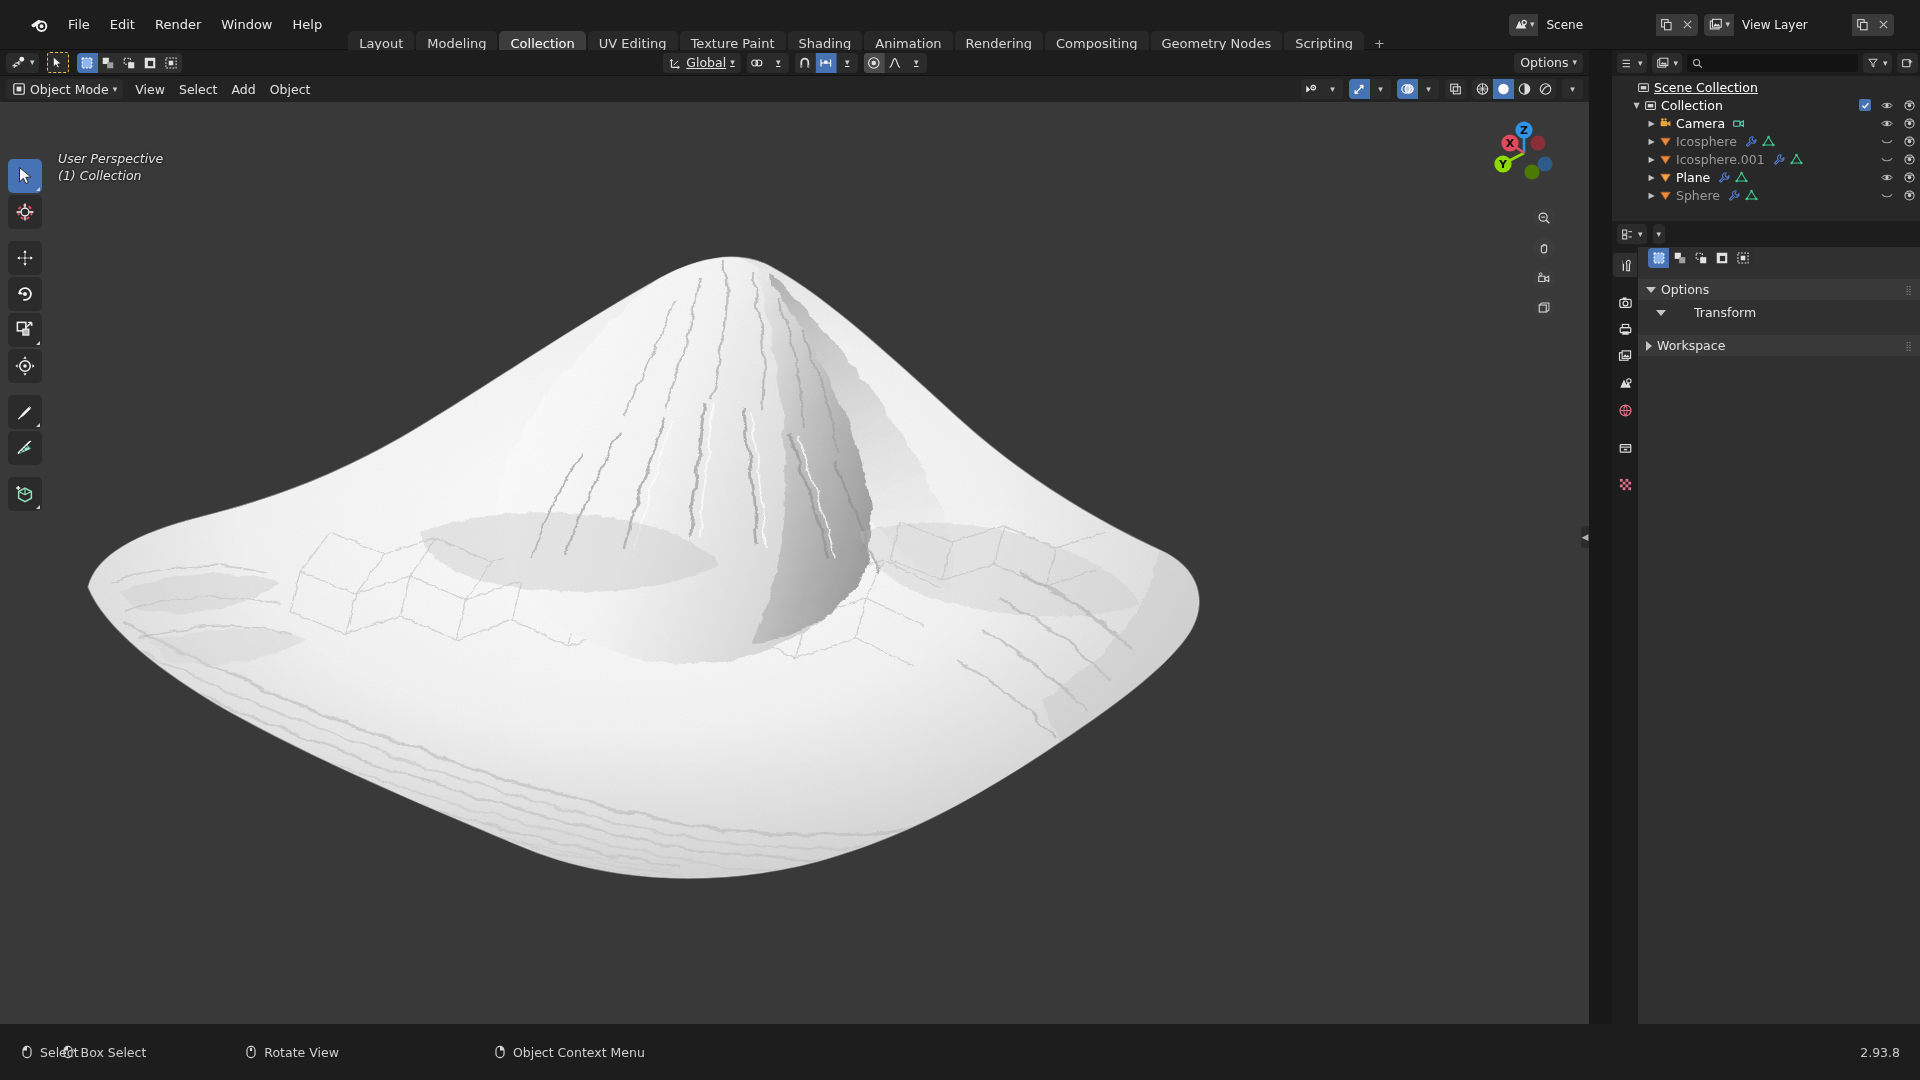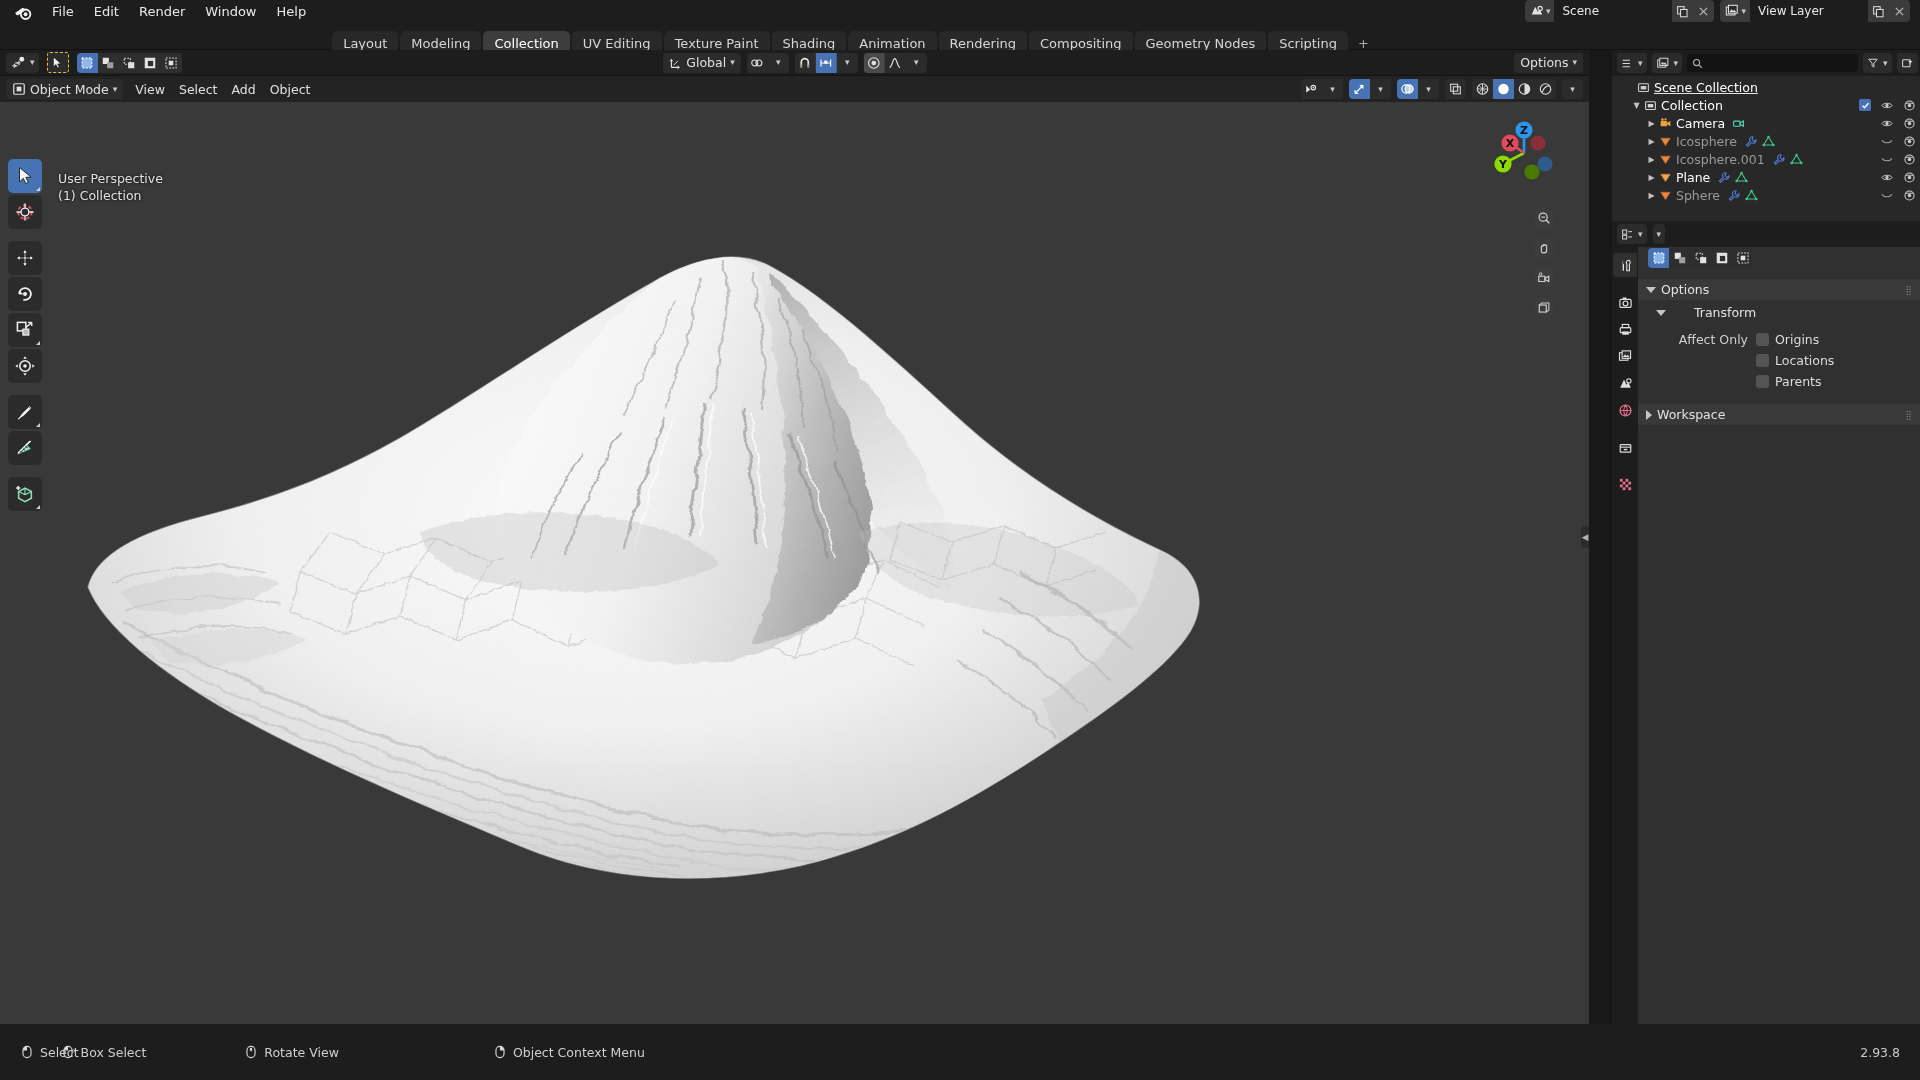--- a/index.html
+++ b/index.html
@@ -11,22 +11,22 @@
     font-size: 12.5px;
     color: #e5e5e5;
     -webkit-font-smoothing: antialiased;
   }
   #app { position: relative; width: 1920px; height: 1080px; }
 
   
   .topbar {
     position: absolute; left: 0; top: 0; width: 1920px; height: 50px;
     background: #1d1d1d;
-    display: flex; align-items: flex-start;
-    padding: 0 6px;
+    display: flex; align-items: center;
+    padding: 0 22px;
     border-bottom: 1px solid #101010;
   }
   .blender-logo {
     width: 26px; height: 26px; margin: 0 6px 0 4px;
     display: flex; align-items: center; justify-content: center;
   }
   .menu-item {
     padding: 4px 10px; border-radius: 3px; color: #e8e8e8;
     font-size: 13px; white-space: nowrap; cursor: default;
   }
@@ -100,23 +100,23 @@
     display: flex; align-items: center; justify-content: center; }
   .selmode .s.active { background: #4772b3; }
 
   
   .viewport3d {
     position: absolute; left: 0; top: 52px; width: 1589px; height: 922px;
     background: #393939;
     overflow: hidden;
   }
   .vp-overlay-text {
-    position: absolute; left: 58px; top: 68px;
+    position: absolute; left: 58px; top: 48px;
     font-size: 12.5px; color: #e2e2e2; line-height: 17px;
-    text-shadow: 0 0 3px #000; pointer-events: none;
+    text-shadow: 0 0 3px #000; pointer-events: none; font-style: italic;
   }
 
   
   .left-toolbar {
     position: absolute; left: 8px; top: 57px; width: 34px;
     display: flex; flex-direction: column; gap: 2px;
   }
   .tool-btn {
     width: 34px; height: 34px; border-radius: 5px; background: #2b2b2b;
     display: flex; align-items: center; justify-content: center;
@@ -350,21 +350,21 @@
             </svg>
           </div>
           <div class="s">
             <svg width="14" height="14" viewBox="0 0 16 16">
               <rect x="2.2" y="2.2" width="11.6" height="11.6" fill="none" stroke="#e2e2e2" stroke-width="1.2" stroke-dasharray="2 1.6"></rect>
               <rect x="5.4" y="5.4" width="5.2" height="5.2" fill="#e2e2e2"></rect>
             </svg>
           </div>
         </div>
 
-      <div style="margin-left:auto;margin-right:auto;position:absolute;left:50%;transform:translateX(-50%);display:flex;align-items:flex-start;gap:6px;">
+      <div style="margin-left:auto;margin-right:auto;position:absolute;left:50%;transform:translateX(-50%);display:flex;align-items:flex-start;gap:6px;text-decoration:underline;">
         <div class="hbtn">
           <svg width="14" height="14" viewBox="0 0 16 16">
             <path d="M3 13 L3 4 M3 13 L12 13" stroke="#e0e0e0" stroke-width="1.3" fill="none"></path>
             <path d="M3 4 L1.4 6 M3 4 L4.6 6" stroke="#e0e0e0" stroke-width="1.1" fill="none"></path>
             <path d="M12 13 L10 11.4 M12 13 L10 14.6" stroke="#e0e0e0" stroke-width="1.1" fill="none"></path>
             <path d="M5.5 10.5 L10.5 5.5" stroke="#e0e0e0" stroke-width="1.1"></path>
           </svg>
           <span>Global</span>
           <span class="chev">▾</span>
         </div>
@@ -1152,37 +1152,20 @@
           <span class="tri"></span>
           <span>Options</span>
           <span class="grip">⣿</span>
         </div>
 
         <div class="panel-head sub">
           <span class="tri"></span>
           <span>Transform</span>
         </div>
 
-        <div style="padding-top:6px;">
-          <div class="field-row">
-            <span class="field-label">Affect Only</span>
-            <span class="cbox"></span>
-            <span class="cb-label">Origins</span>
-          </div>
-          <div class="field-row">
-            <span class="field-label"></span>
-            <span class="cbox"></span>
-            <span class="cb-label">Locations</span>
-          </div>
-          <div class="field-row">
-            <span class="field-label"></span>
-            <span class="cbox"></span>
-            <span class="cb-label">Parents</span>
-          </div>
-        </div>
 
         <div class="panel-head" style="margin-top:12px;">
           <span class="tri right"></span>
           <span>Workspace</span>
           <span class="grip">⣿</span>
         </div>
       </div>
     </div>
   </div>
 

